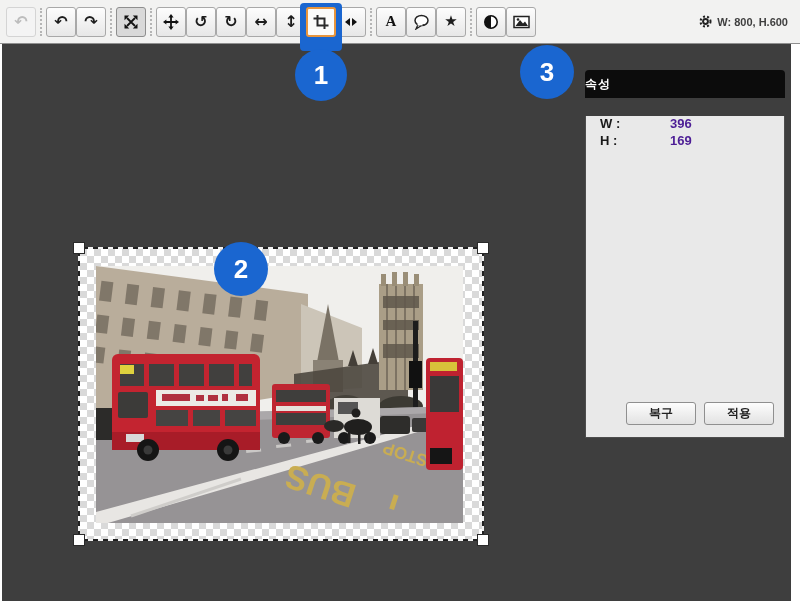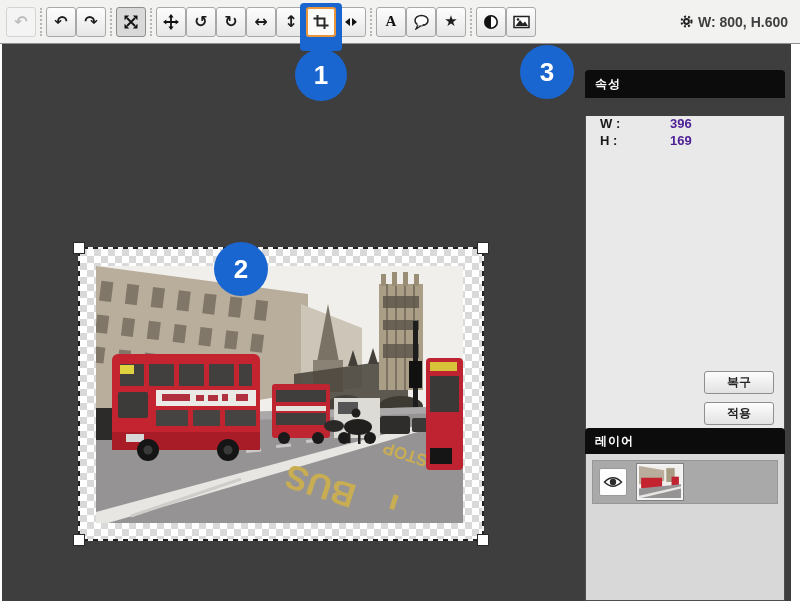--- a/index.html
+++ b/index.html
@@ -17,21 +17,21 @@
   .tb-btn.disabled{border-color:#d4d4d4;background:#f4f4f4;}
   .tb-btn.pressed{background:#d9d9d9;border-color:#8e8e8e;}
   .tb-btn.crop-hl{border:2px solid #e8953c;width:26px;height:26px;
     background:#fbfbfa;position:relative;z-index:4;}
   .tb-sep{width:0;height:28px;border-left:2px dotted #b5b5b5;margin:0 4px;flex:0 0 auto;}
   .glyph{font-family:"DejaVu Sans",sans-serif;font-weight:bold;font-size:16px;
     color:#1d1d1d;line-height:1;}
   .glyph.dim{color:#bdbdbd;}
   .serifA{font-family:"Liberation Serif",serif;font-weight:bold;font-size:15px;color:#111;}
   .tb-right{margin-left:auto;margin-right:12px;display:flex;align-items:center;gap:5px;
-    font-size:14px;font-weight:bold;color:#3f3f3f;}
+    font-size:11px;font-weight:bold;color:#3f3f3f;}
 
   
   .canvas{position:absolute;left:2px;top:44px;width:789px;height:557px;background:#3e3e3e;}
 
   
   .selection{position:absolute;left:78px;top:205px;width:402px;height:290px;}
   .sel-fill{position:absolute;inset:0;background-color:#fff;
     background-image:repeating-conic-gradient(#ffffff 0% 25%, #d9d9d9 0% 50%);
     background-size:14px 14px;}
   .ants{position:absolute;}
@@ -42,30 +42,30 @@
     background:repeating-linear-gradient(0deg,#f2f2f2 0 5px,#222 5px 10px);}
   .ants.left{left:-2px}.ants.right{right:-2px}
   .handle{position:absolute;width:10px;height:10px;background:#fff;border:1px solid #2a2a2a;}
   .handle.tl{left:-7px;top:-7px}.handle.tr{right:-7px;top:-7px}
   .handle.bl{left:-7px;bottom:-7px}.handle.br{right:-7px;bottom:-7px}
   .photo{position:absolute;left:16px;top:17px;width:367px;height:257px;}
 
   
   .panel{position:absolute;left:585px;width:200px;}
   .panel-header{height:28px;background:#0c0c0c;color:#fff;font-weight:bold;font-size:12px;
-    line-height:28px;padding-left:10px;border-radius:4px 4px 0 0;letter-spacing:1px;
+    line-height:28px;border-radius:4px 4px 0 0;letter-spacing:1px;
     box-sizing:border-box;}
   .props{top:70px;height:350px;}
   .props-body{position:relative;height:322px;background:#e9e9e9;box-sizing:border-box;
     border:1px solid #4d4d4d;border-top:none;}
   .prop-row{display:flex;padding-left:14px;margin-top:2px;font-size:13px;font-weight:bold;}
   .prop-row:first-child{margin-top:18px;}
   .prop-label{width:34px;color:#1a1a1a;}
   .prop-value{color:#4c1d95;margin-left:36px;}
-  .props-actions{position:absolute;bottom:12px;right:10px;display:flex;gap:8px;flex-direction:column;}
+  .props-actions{position:absolute;bottom:12px;right:10px;display:flex;gap:8px;}
   .panel-btn{width:70px;height:23px;background:linear-gradient(#fdfdfd,#e2e2e2);
     border:1px solid #8f8f8f;border-radius:3px;font-size:12px;font-weight:bold;color:#222;
     display:flex;align-items:center;justify-content:center;
     font-family:"Liberation Sans",sans-serif;}
   .layers{top:428px;height:173px;}
   .layers .panel-header{height:26px;line-height:26px;}
   .layers-body{height:147px;background:#d8d8d8;box-sizing:border-box;
     border:1px solid #4d4d4d;border-top:none;padding:6px;}
   .layer-row{height:44px;background:#a9a9a9;border:1px solid #979797;box-sizing:border-box;
     display:flex;align-items:center;gap:10px;padding-left:6px;}
@@ -343,41 +343,19 @@
         <span class="prop-label">H :</span>
         <span class="prop-value">169</span>
       </div>
       <div class="props-actions">
         <button class="panel-btn">복구</button>
         <button class="panel-btn">적용</button>
       </div>
     </div>
   </div>
 
-  <div class="panel layers">
-    <div class="panel-header">레이어</div>
-    <div class="layers-body">
-      <div class="layer-row">
-        <div class="eye-btn">
-          <svg width="20" height="14">
-            <path d="M1.5,7 Q10,-1.5 18.5,7 Q10,15.5 1.5,7 Z" fill="#fdfdfd" stroke="#2b2b2b" stroke-width="1.5"></path>
-            <circle cx="10" cy="7" r="3.2" fill="#2b2b2b"></circle>
-          </svg>
-        </div>
-        <svg class="layer-thumb" viewBox="0 0 40 30" preserveAspectRatio="none">
-          <rect x="0" y="0" width="40" height="30" fill="#f0efec"></rect>
-          <polygon points="0,0 24,4 24,14 0,17" fill="#b9ad9b"></polygon>
-          <rect x="26" y="2" width="8" height="13" fill="#a89c85"></rect>
-          <rect x="2" y="11" width="20" height="10" fill="#c32430"></rect>
-          <rect x="31" y="10" width="7" height="13" fill="#bf2230"></rect>
-          <polygon points="0,21 40,17 40,30 0,30" fill="#969395"></polygon>
-          <polygon points="0,28 40,19 40,21 2,30 0,30" fill="#e8e6e3"></polygon>
-        </svg>
-      </div>
-    </div>
-  </div>
 
   <div class="anno-square"></div>
   <div class="anno-circle anno-1">1</div>
   <div class="anno-circle anno-2">2</div>
   <div class="anno-circle anno-3">3</div>
 
 </div>
 
 </body></html>

